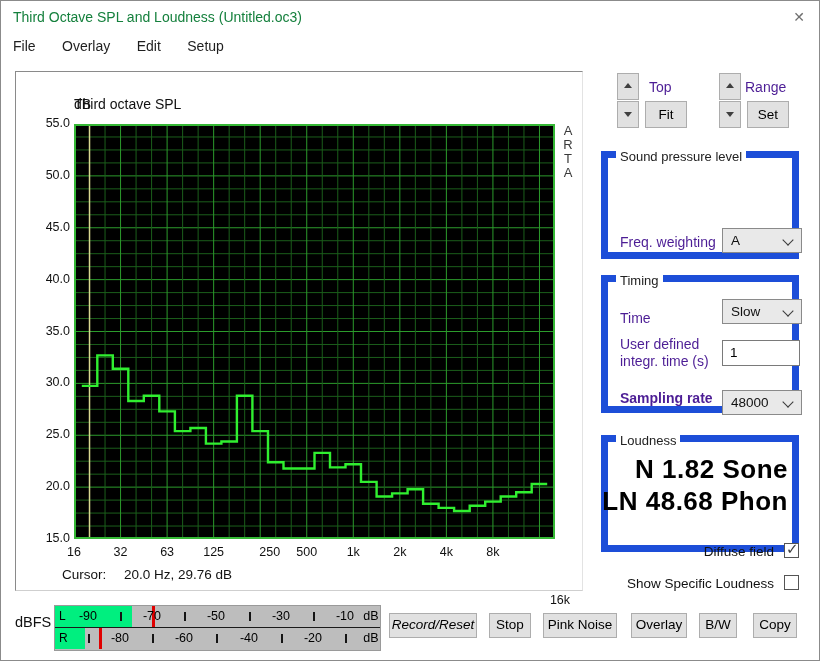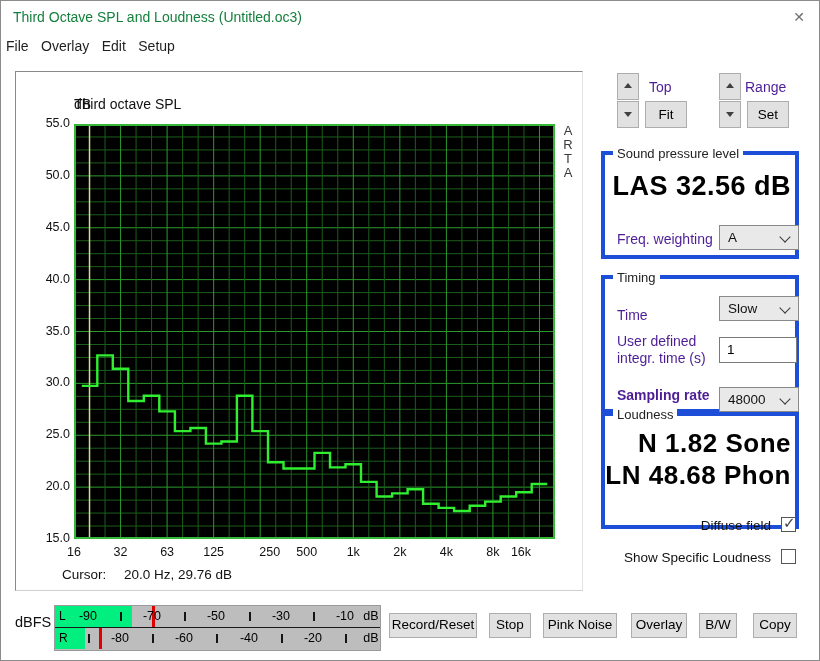--- a/index.html
+++ b/index.html
@@ -4,21 +4,21 @@
 <style>
   html,body{margin:0;padding:0;background:#fff;}
   body{width:820px;height:661px;position:relative;overflow:hidden;
        font-family:"Liberation Sans","DejaVu Sans",sans-serif;color:#111;}
   .window{position:absolute;inset:0;background:#fff;border:1px solid #8b8b8b;box-sizing:border-box;}
   
   .titlebar{position:absolute;left:0;top:0;right:0;height:32px;background:#fff;}
   .title-text{position:absolute;left:12px;top:8px;font-size:14px;color:#15803d;}
   .close-btn{position:absolute;right:14px;top:8px;font-size:14px;color:#6f6f6f;cursor:default;}
   .menubar{position:absolute;left:0;top:32px;right:0;height:28px;background:#fff;}
-  .menu-item{display:inline-block;margin-top:5px;padding:0 4px;font-size:14px;color:#1f1f1f;}
+  .menu-item{display:inline-block;margin-top:5px;padding:0 11px;font-size:14px;color:#1f1f1f;}
   .menu-item:first-child{margin-left:1px;}
   
   .chart-panel{position:absolute;left:14px;top:70px;width:568px;height:520px;background:#fff;
     border-top:1px solid #8a8a8a;border-left:1px solid #8a8a8a;
     border-right:1px solid #e3e3e3;border-bottom:1px solid #cfcfcf;box-sizing:border-box;}
   .db-unit{position:absolute;left:58px;top:24px;font-size:14px;color:#111;}
   .chart-title{position:absolute;left:58px;top:24px;width:481px;text-align:left;font-size:14px;color:#111;}
   .plot-svg{position:absolute;left:58px;top:52px;background:#000;}
   .ylab{position:absolute;left:16px;width:38px;text-align:right;font-size:12.5px;color:#111;}
   .xlabels{position:absolute;left:0;top:473px;height:16px;}
@@ -29,21 +29,21 @@
   .freq-band-label{position:absolute;left:389px;top:495px;width:150px;text-align:right;font-size:13.5px;color:#111;}
   
   .win-btn{position:absolute;background:#e1e1e1;border:1px solid #adadad;box-sizing:border-box;
     font-size:13.5px;text-align:center;color:#000;}
   .spin{position:absolute;width:22px;background:#e1e1e1;border:1px solid #adadad;box-sizing:border-box;height:27px;}
   .tri-up{width:0;height:0;border-left:4px solid transparent;border-right:4px solid transparent;
     border-bottom:5px solid #404040;margin:9px auto 0;}
   .tri-down{width:0;height:0;border-left:4px solid transparent;border-right:4px solid transparent;
     border-top:5px solid #404040;margin:10px auto 0;}
   .ctl-label{position:absolute;font-size:14px;color:#4c1d95;}
-  .groupbox{position:absolute;left:600px;width:198px;border:4px solid #1d4ed8;box-sizing:border-box;background:#fff;}
+  .groupbox{position:absolute;left:600px;width:198px;border:7px solid #1d4ed8;box-sizing:border-box;background:#fff;}
   .legend{position:absolute;left:8px;top:-9px;background:#fff;padding:0 4px;font-size:13px;color:#222;}
   .bigval{position:absolute;right:4px;font-size:26px;font-weight:700;color:#000;letter-spacing:0.5px;white-space:nowrap;}
   .dropdown{position:absolute;width:80px;height:25px;background:#e9e9e9;border:1px solid #8a8a8a;box-sizing:border-box;}
   .dropdown .val{position:absolute;left:8px;top:4px;font-size:13.5px;color:#111;}
   .chev{position:absolute;right:9px;top:7px;width:7px;height:7px;border-right:1.5px solid #3a3a3a;
     border-bottom:1.5px solid #3a3a3a;transform:rotate(45deg);}
   .textbox{position:absolute;width:78px;height:26px;background:#fff;border:1px solid #7a7a7a;box-sizing:border-box;
     font-size:13.5px;padding:4px 0 0 7px;color:#000;}
   .cb{position:absolute;width:15px;height:15px;background:#fff;border:1px solid #555;box-sizing:border-box;}
   .cb .mark{position:absolute;left:1px;top:-4px;font-size:15px;color:#414141;}
@@ -168,21 +168,21 @@
         <div class="xlab" style="left: 38px;">16</div>
         <div class="xlab" style="left: 84.5484px;">32</div>
         <div class="xlab" style="left: 131.097px;">63</div>
         <div class="xlab" style="left: 177.645px;">125</div>
         <div class="xlab" style="left: 224.194px; text-align: right;">250</div>
         <div class="xlab" style="left: 270.742px;">500</div>
         <div class="xlab" style="left: 317.29px;">1k</div>
         <div class="xlab" style="left: 363.839px;">2k</div>
         <div class="xlab" style="left: 410.387px;">4k</div>
         <div class="xlab" style="left: 456.935px;">8k</div>
-        <div class="xlab" style="left: 485px;">16k</div>
+        <div class="xlab" style="left: 524px; margin-top: 48px;">16k</div>
       </div>
     <div class="watermark">
         <div>A</div>
         <div>R</div>
         <div>T</div>
         <div>A</div>
       </div>
     <span class="cursor-label">Cursor:</span>
     <span class="cursor-value">20.0 Hz, 29.76 dB</span>
   </div>
@@ -199,21 +199,20 @@
       <div class="tri-up"></div>
     </div>
   <div class="spin" style="left:718px;top:100px;">
       <div class="tri-down"></div>
     </div>
   <span class="ctl-label" style="left:744px;top:78px;">Range</span>
   <div class="win-btn" style="left:746px;top:100px;width:42px;height:27px;padding-top:5px;">Set</div>
 
   <div class="groupbox" style="top:150px;height:108px;">
     <span class="legend">Sound pressure level</span>
-    <div class="bigval" style="top:16px;font-size:27px;">LAS 32.56 dB</div>
     <span class="ctl-label" style="position:absolute;left:12px;top:76px;">Freq. weighting</span>
     <div class="dropdown" style="left:114px;top:70px;">
       <span class="val">A</span>
       <span class="chev"></span>
     </div>
   </div>
 
   <div class="groupbox" style="top:274px;height:138px;">
     <span class="legend">Timing</span>
     <span class="ctl-label" style="position:absolute;left:12px;top:28px;">Time</span>
@@ -224,21 +223,21 @@
     <span class="ctl-label" style="position:absolute;left:12px;top:54px;">User defined</span>
     <span class="ctl-label" style="position:absolute;left:12px;top:71px;">integr. time (s)</span>
     <div class="textbox" style="left:114px;top:58px;">1</div>
     <span class="ctl-label" style="position:absolute;left:12px;top:108px;font-weight:bold;">Sampling rate</span>
     <div class="dropdown" style="left:114px;top:108px;">
       <span class="val">48000</span>
       <span class="chev"></span>
     </div>
   </div>
 
-  <div class="groupbox" style="top:411px;height:117px;text-decoration:underline;">
+  <div class="groupbox" style="top:434px;height:117px;text-decoration:underline;">
     <span class="legend">Loudness</span>
     <div class="bigval" style="top:12px;">N 1.82 Sone</div>
     <div class="bigval" style="top:44px;">LN 48.68 Phon</div>
     <span class="cb-label" style="left:0;top:102px;width:166px;">Diffuse field</span>
     <div class="cb" style="left:176px;top:101px;">
       <span class="mark">✓</span>
     </div>
     <span class="cb-label" style="left:0;top:134px;width:166px;">Show Specific Loudness</span>
     <div class="cb" style="left:176px;top:133px;"></div>
   </div>
@@ -270,20 +269,20 @@
         <div class="mtick" style="left:226px"></div>
         <div class="mtick" style="left:290px"></div>
         <span class="mlab" style="left:51px">-80</span>
         <span class="mlab" style="left:115px">-60</span>
         <span class="mlab" style="left:180px">-40</span>
         <span class="mlab" style="left:244px">-20</span>
         <span class="mlab" style="left:302px">dB</span>
       </div>
   </div>
 
-  <div class="bottom-btn" style="left:388px;width:88px;">Record/Reset</div>
+  <div class="bottom-btn" style="left:388px;width:88px;font-style:italic;">Record/Reset</div>
   <div class="bottom-btn" style="left:488px;width:42px;">Stop</div>
   <div class="bottom-btn" style="left:542px;width:74px;">Pink Noise</div>
   <div class="bottom-btn" style="left:630px;width:56px;">Overlay</div>
   <div class="bottom-btn" style="left:698px;width:38px;">B/W</div>
   <div class="bottom-btn" style="left:752px;width:44px;">Copy</div>
 
 </div>
 
 </body></html>

